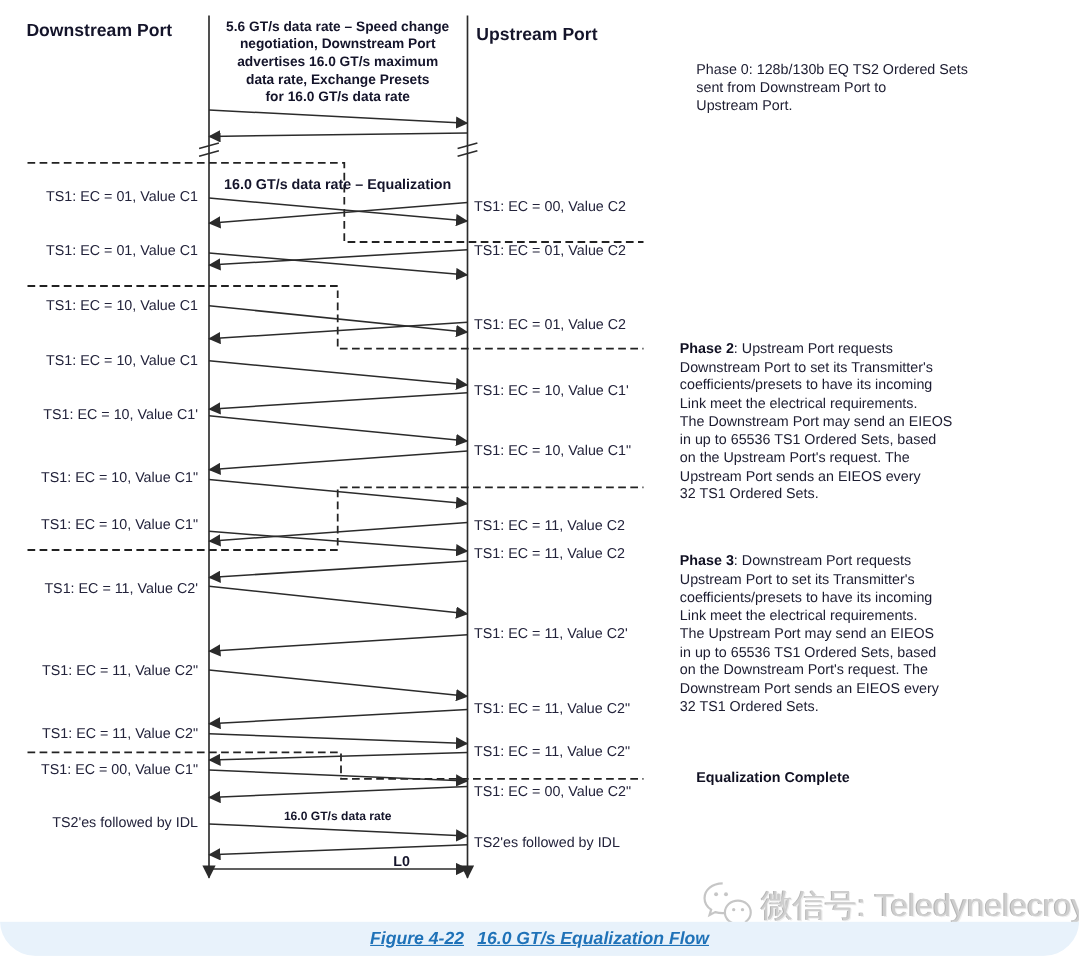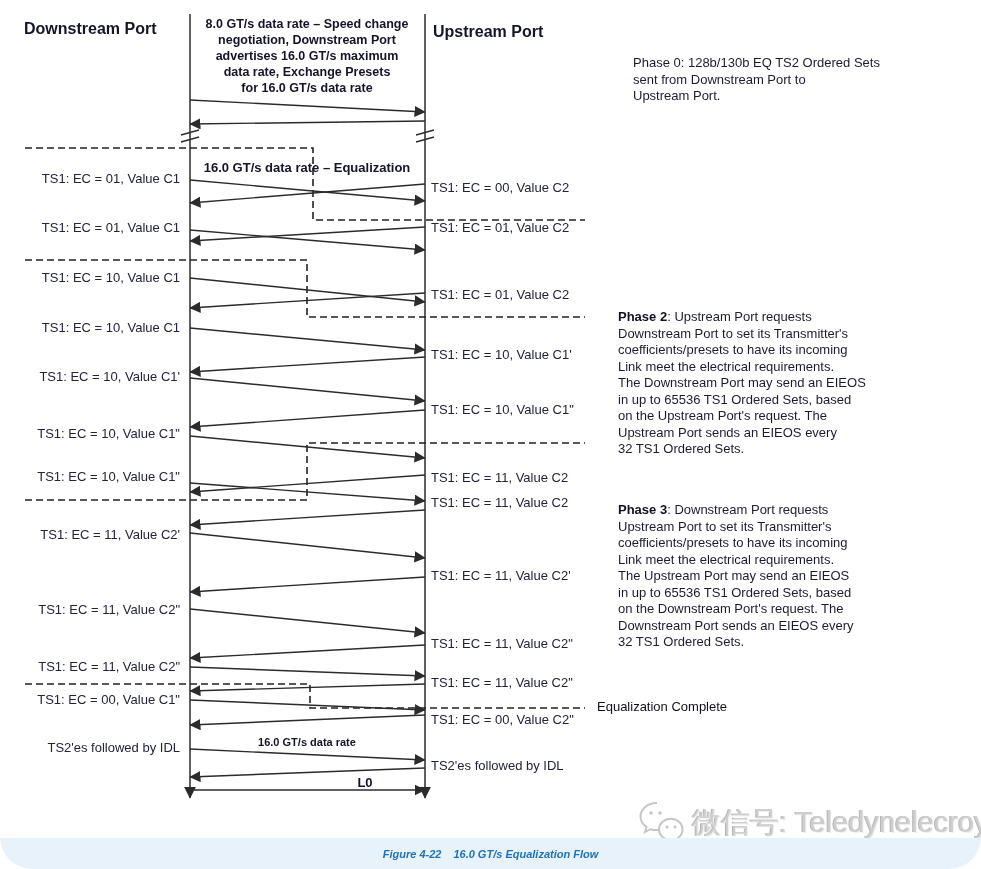--- a/index.html
+++ b/index.html
@@ -10,23 +10,23 @@
   .abs{position:absolute;}
   svg.canvas{position:absolute;left:0;top:0;}
   .port-title{font-weight:bold;font-size:16px;color:#14142a;white-space:nowrap;}
   .lbl{font-size:13px;white-space:nowrap;color:#23233b;}
   .lbl-left{width:166px;text-align:right;left:14px;}
   .lbl-right{left:431px;text-align:left;}
   .center-note{font-weight:bold;font-size:12.5px;line-height:16px;text-align:center;
     white-space:pre-line;color:#14142a;}
   .para{font-size:13px;line-height:16.5px;white-space:pre-line;color:#1c1c30;width:360px;}
   .para b{color:#101022;}
-  .eq-complete{font-weight:normal;font-size:13px;color:#101022;white-space:nowrap;}
+  .eq-complete{font-weight:bold;font-size:13px;color:#101022;white-space:nowrap;margin-left:36px;}
   .caption-bar{left:0;top:838px;width:981px;height:31px;display:flex;align-items:center;justify-content:center;}
-  .caption-text{font-style:italic;font-weight:bold;font-size:11px;white-space:nowrap;}
+  .caption-text{font-style:italic;font-weight:bold;font-size:16px;white-space:nowrap;text-decoration:underline;}
   .caption-text .fig-label{margin-right:12px;}
   .watermark{left:638px;top:800px;display:flex;align-items:center;gap:8px;opacity:.85;}
   .watermark-text{font-size:29px;color:#c6c6c6;white-space:nowrap;
     text-shadow:1px 1px 0 #ededed, -1px 0 0 #a9a9a9;}
 </style>
 </head>
 <body>
 
 <div class="stage">
 
@@ -87,21 +87,21 @@
       <line x1="425" y1="715" x2="190" y2="725" marker-end="url(#ah)"></line>
       <line x1="190" y1="749" x2="425" y2="760" marker-end="url(#ah)"></line>
       <line x1="425" y1="768" x2="190" y2="777" marker-end="url(#ah)"></line>
       <line x1="190" y1="790" x2="425" y2="790" marker-end="url(#ah)"></line>
     </g>
   </svg>
 
   <div class="abs port-title" style="left:24px;top:20px;">Downstream Port</div>
   <div class="abs port-title" style="left:433px;top:23px;">Upstream Port</div>
 
-  <div class="abs center-note" style="left:192px;top:16px;width:230px;">8.0 GT/s data rate – Speed change
+  <div class="abs center-note" style="left:192px;top:16px;width:230px;">5.6 GT/s data rate – Speed change
 negotiation, Downstream Port
 advertises 16.0 GT/s maximum
 data rate, Exchange Presets
 for 16.0 GT/s data rate</div>
   <div class="abs center-note" style="left:192px;top:160px;width:230px;font-size:13px;">16.0 GT/s data rate – Equalization</div>
   <div class="abs center-note" style="left:192px;top:734px;width:230px;font-size:11px;">16.0 GT/s data rate</div>
   <div class="abs center-note" style="left:300px;top:775px;width:130px;font-size:13px;">L0</div>
 
   <div class="abs lbl lbl-left" style="top:171px;">TS1: EC = 01, Value C1</div>
   <div class="abs lbl lbl-left" style="top:220px;">TS1: EC = 01, Value C1</div>

